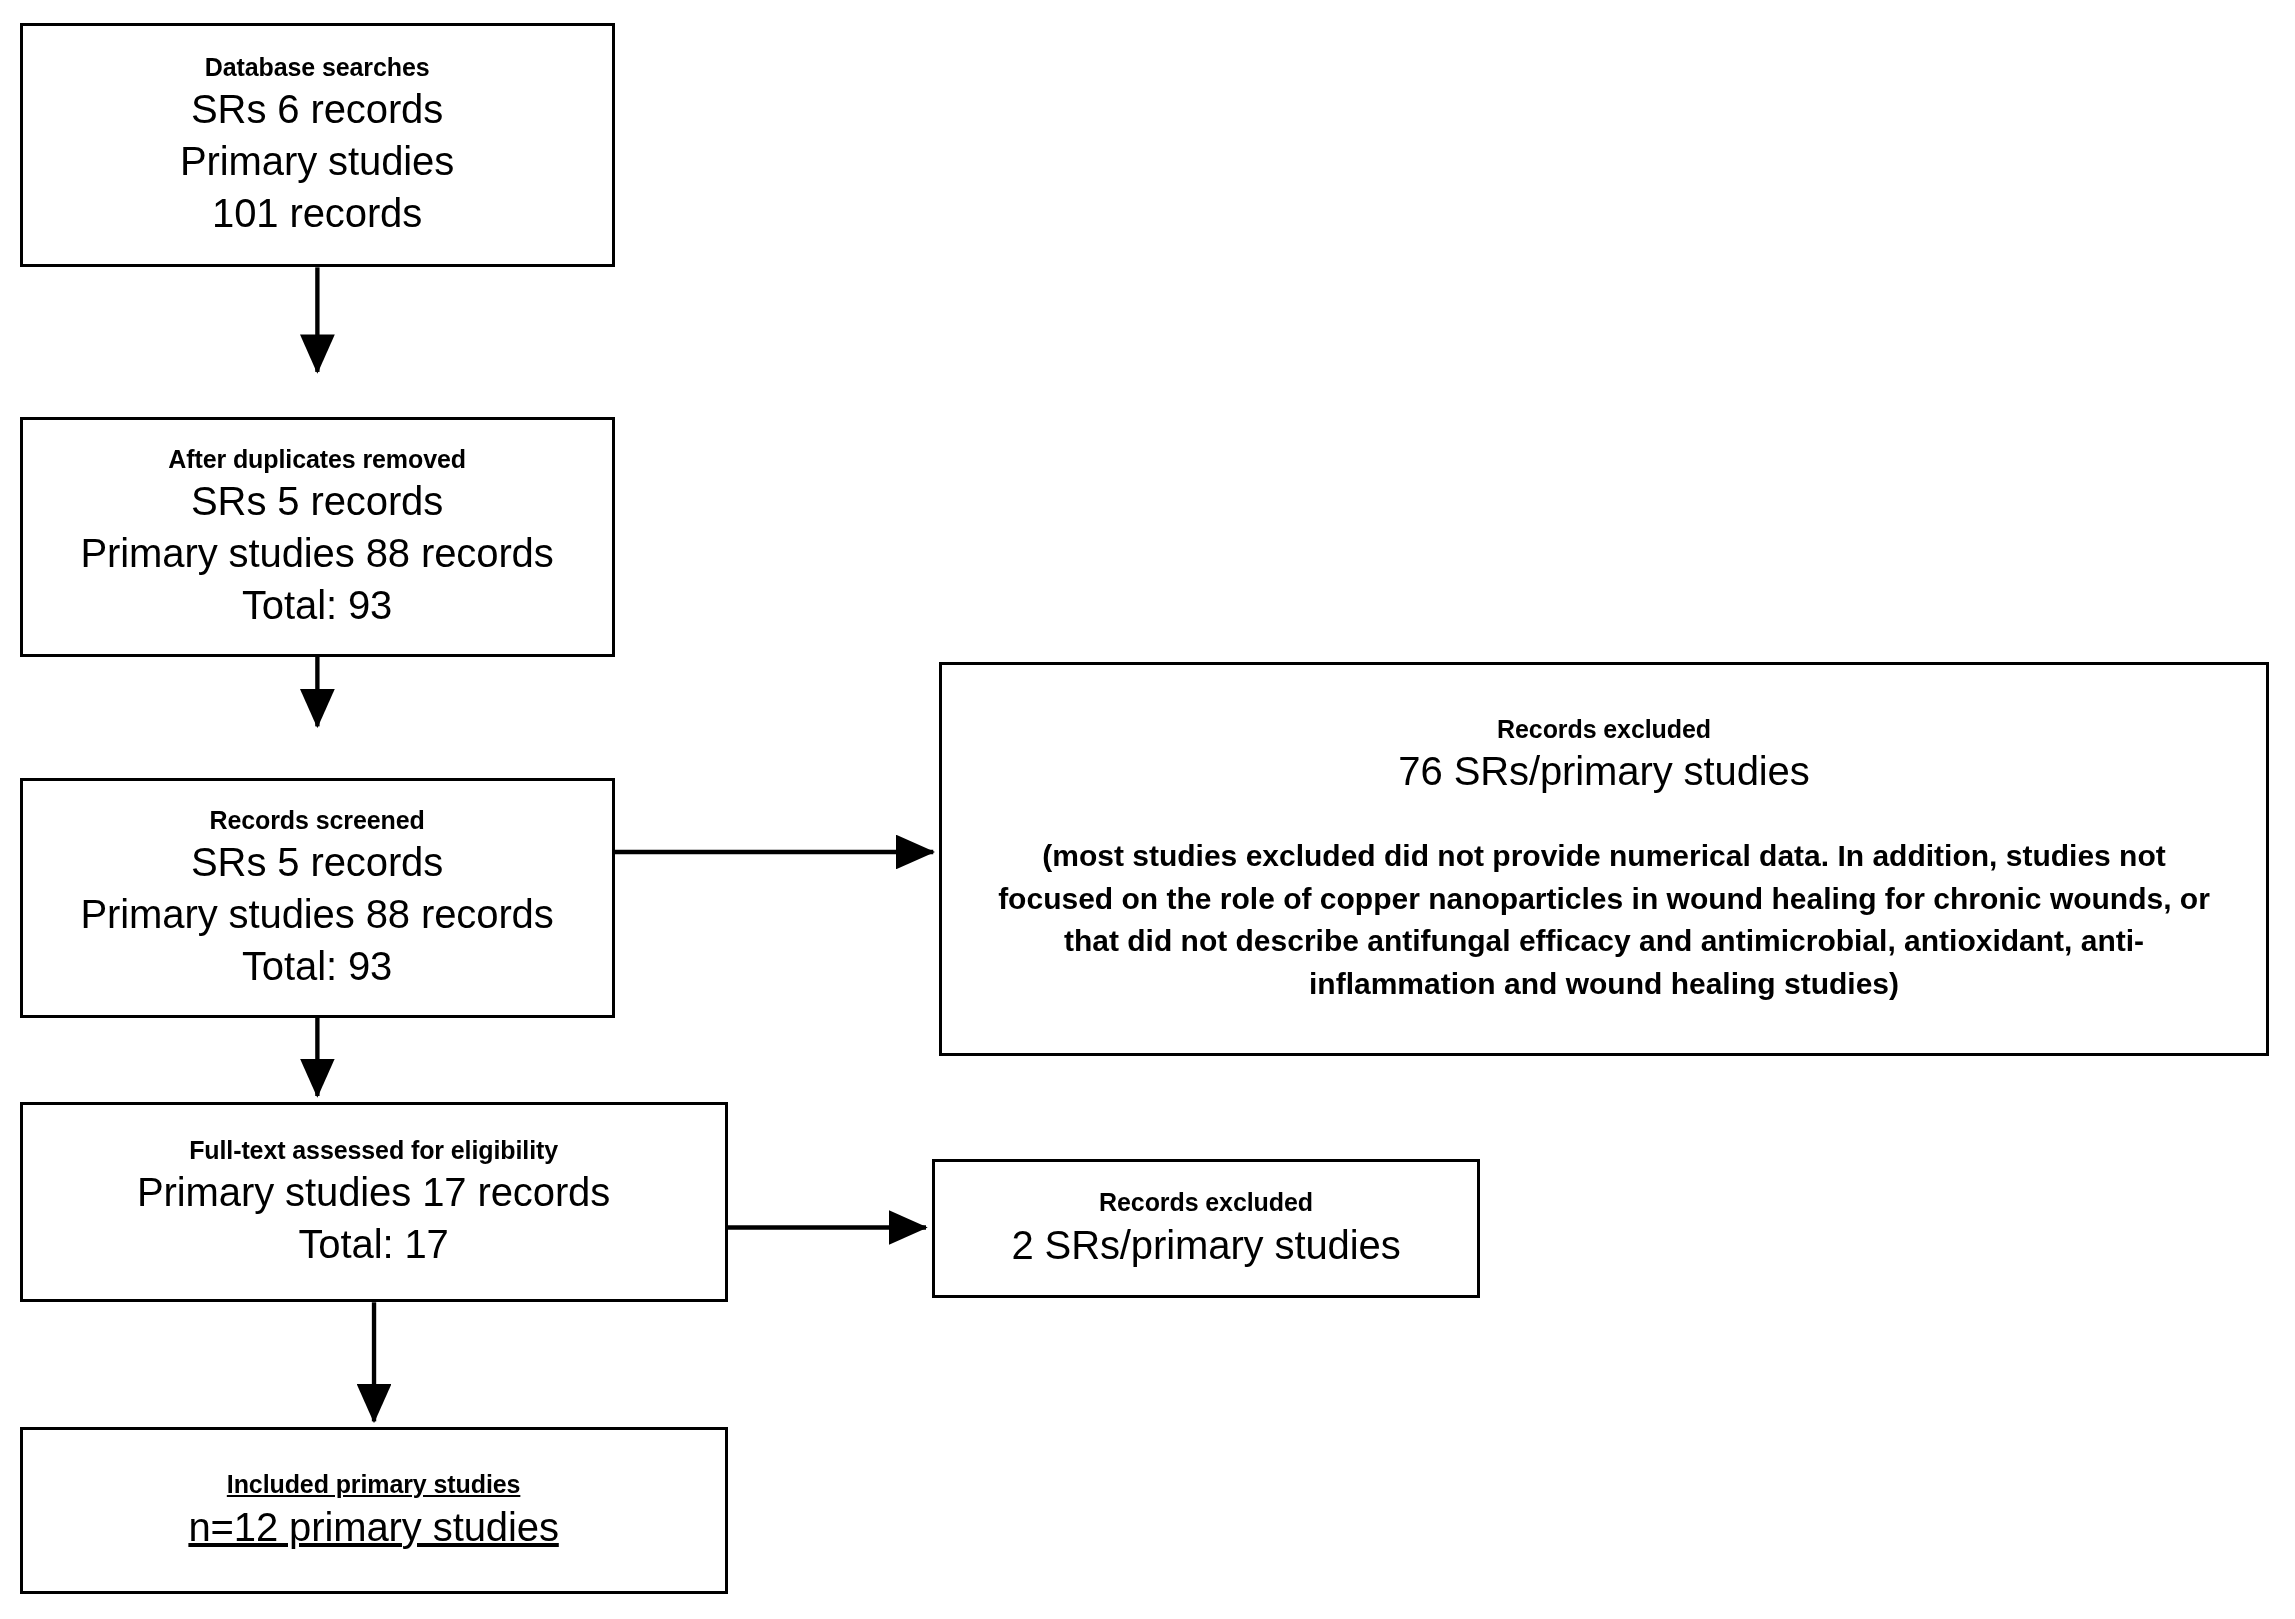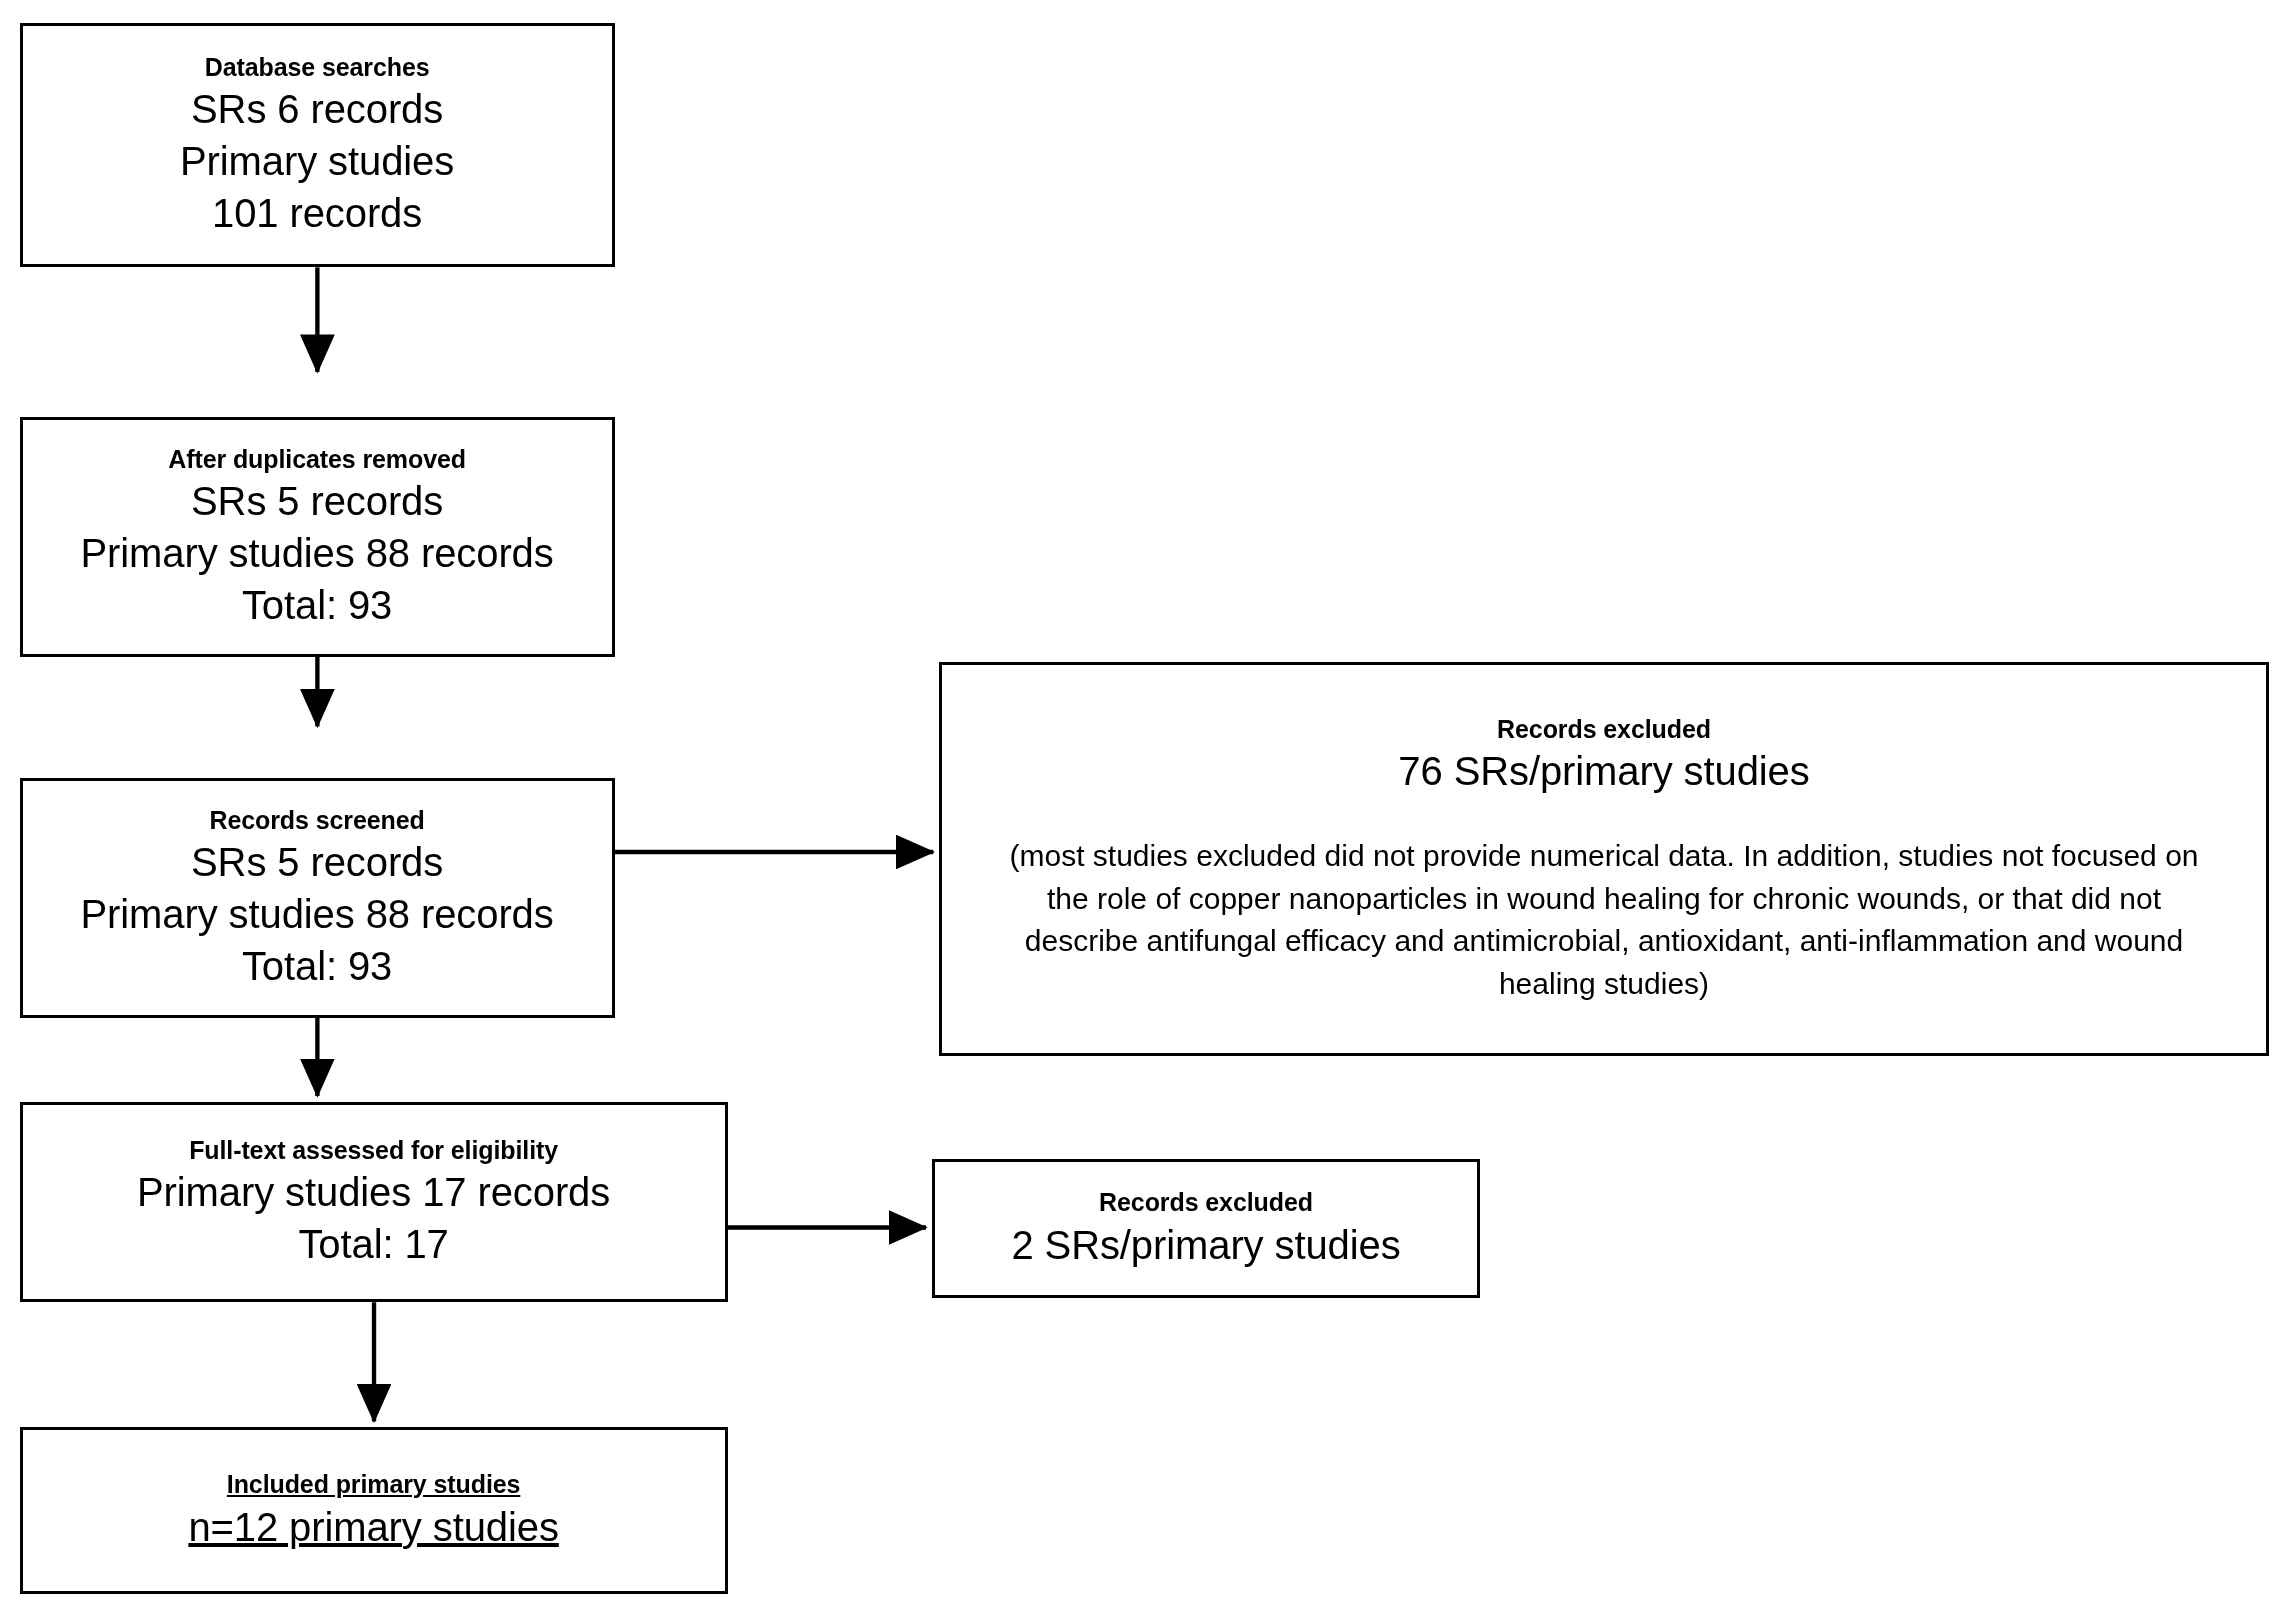--- a/index.html
+++ b/index.html
@@ -35,21 +35,21 @@
     letter-spacing: -0.1px;
     white-space: nowrap;
   }
   .node .line {
     font-weight: normal;
     font-size: 40px;
     letter-spacing: -0.1px;
     white-space: nowrap;
   }
   .node .para {
-    font-weight: normal;
+    font-weight: bold;
     font-size: 30px;
     line-height: 1.42;
     max-width: 1235px;
     white-space: normal;
   }
   .spacer-gap { height: 38px; }
 
   
   #wires {
     position: absolute;

